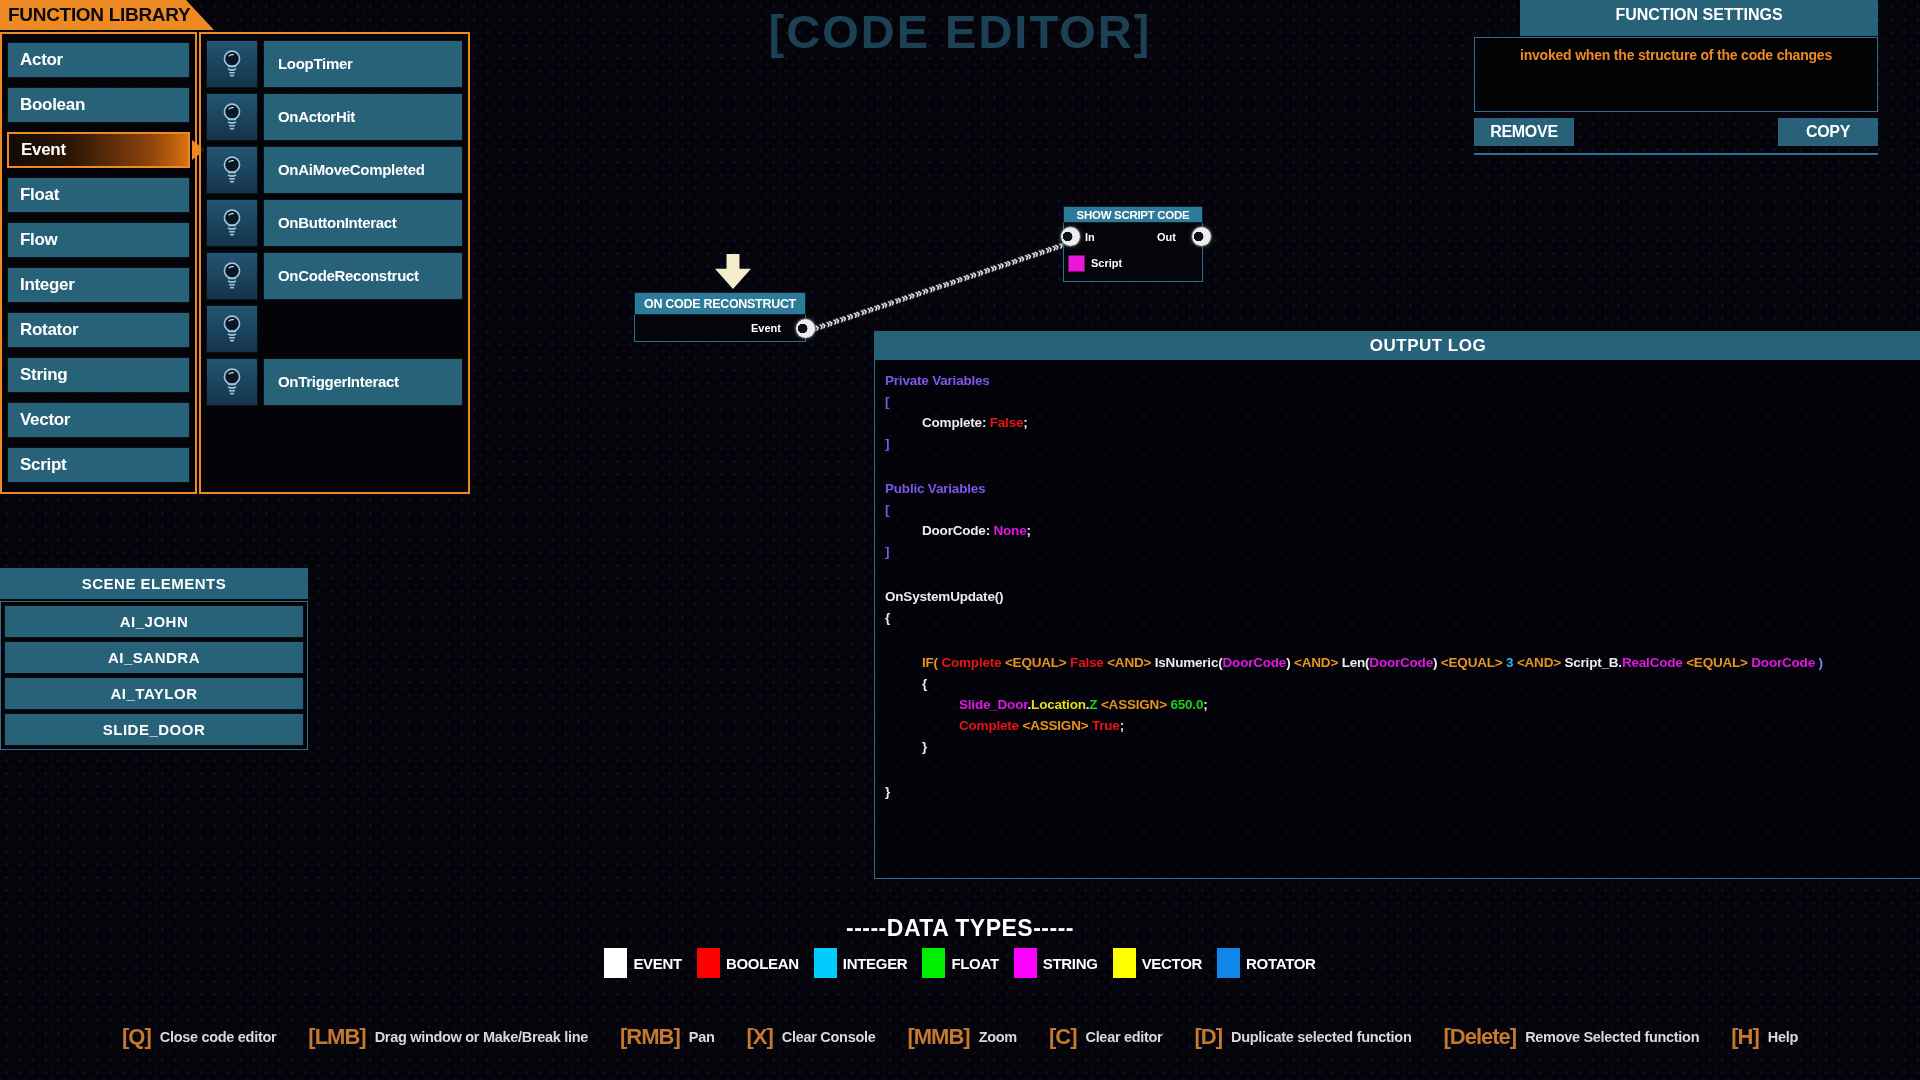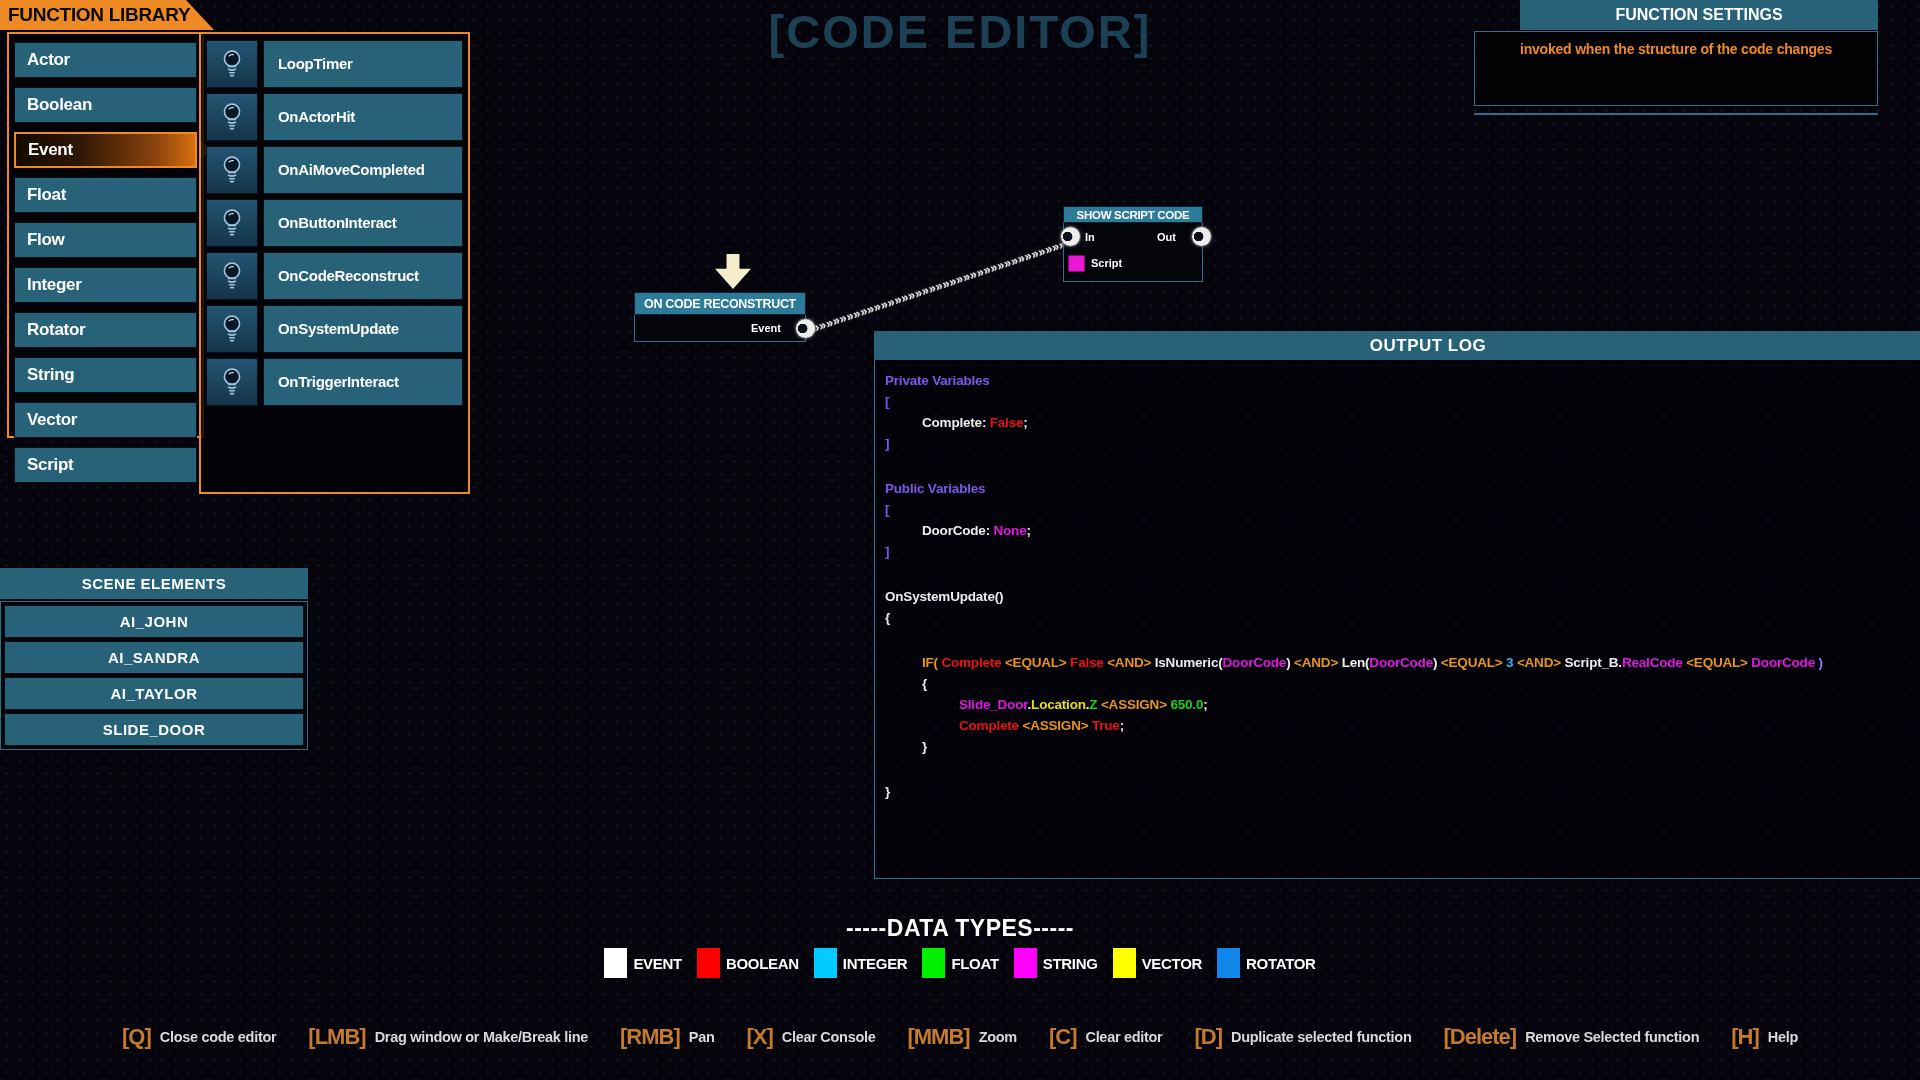--- a/index.html
+++ b/index.html
@@ -15,21 +15,21 @@
     background-position:0 0,6.5px 6.5px;
     color:#fff;
   }
   
   .page-title{position:absolute;left:0;right:0;top:4px;text-align:center;
     font-size:47px;font-weight:bold;letter-spacing:2px;color:#1d4154;}
   
   .fl-header{position:absolute;left:0;top:0;width:214px;height:30px;background:#ee8a24;
     clip-path:polygon(0 0,186px 0,214px 100%,0 100%);
     font-size:19px;font-weight:bold;color:#0a0a0a;line-height:30px;padding-left:8px;letter-spacing:-0.3px;}
-  .fl-cats{position:absolute;left:7px;top:32px;width:197px;height:406px;border:2px solid #ee8a24;
+  .fl-cats{position:absolute;left:0;top:32px;width:197px;height:462px;border:2px solid #ee8a24;
     background:rgba(3,3,8,.85);padding:8px 5px;}
   .cat{position:relative;height:36px;margin-bottom:9px;background:#286279;border:1px solid #0a1018;
     color:#fff;font-size:17px;font-weight:bold;line-height:34px;padding-left:12px;letter-spacing:-0.3px;}
   .cat.sel{background:linear-gradient(90deg,#140b03 0%,#2e1605 35%,#8a430c 78%,#d8700f 100%);
     border:2px solid #ee8a24;line-height:32px;}
   .cat-arrow{position:absolute;right:-17px;top:50%;transform:translateY(-50%);
     width:0;height:0;border-left:13px solid #ee8a24;border-top:10px solid transparent;border-bottom:10px solid transparent;}
   .fl-flyout{position:absolute;left:199px;top:32px;width:271px;height:462px;border:2px solid #ee8a24;
     background:rgba(3,3,8,.85);padding:6px 5px;}
   .fn-row{display:flex;gap:5px;height:48px;margin-bottom:5px;}
@@ -40,21 +40,21 @@
   
   .scene{position:absolute;left:0;top:568px;width:308px;}
   .scene-header{height:31px;background:#286279;text-align:center;font-size:15px;font-weight:bold;
     line-height:31px;letter-spacing:.5px;}
   .scene-items{border:1px solid #2e6e8a;background:rgba(3,4,8,.9);padding:3px;margin-top:2px;}
   .scene-item{height:33px;background:#286279;border:1px solid #0a0e14;margin-bottom:3px;
     text-align:center;font-size:15px;font-weight:bold;line-height:31px;letter-spacing:.5px;}
   .scene-item:last-child{margin-bottom:0;}
   
   .fs{position:absolute;left:1474px;top:0;width:404px;}
-  .fs-header{height:30px;background:#286279;text-align:center;font-size:16px;font-weight:bold;line-height:30px;margin-left:46px;}
+  .fs-header{height:36px;background:#286279;text-align:center;font-size:16px;font-weight:bold;line-height:30px;margin-left:46px;}
   .fs-desc{margin-top:1px;height:75px;background:rgba(2,2,5,.92);border:1px solid #2e7090;
     color:#ee8a24;font-size:14px;font-weight:bold;text-align:center;padding-top:9px;letter-spacing:-0.2px;}
   .fs-buttons{margin-top:6px;display:flex;justify-content:space-between;}
   .fs-btn{width:100px;height:28px;background:#286279;color:#fff;font-size:16px;font-weight:bold;
     text-align:center;line-height:28px;letter-spacing:-0.3px;}
   .fs-underline{margin-top:7px;height:2px;background:#2e7090;}
   
   .node{position:absolute;}
   .node-header{background:#2d7a99;border:1px solid #0a2030;text-align:center;color:#fff;font-weight:bold;}
   .node-body{position:relative;background:rgba(4,5,10,.9);border:1px solid #2e7090;border-top:none;}
@@ -170,21 +170,20 @@
         <div class="fn-name">OnCodeReconstruct</div>
       </div>
       <div class="fn-row">
         <div class="fn-icon">
           <svg width="28" height="32" viewBox="0 0 24 27" fill="none" stroke="#9fc3dc" stroke-width="1.4" stroke-linecap="round">
             <circle cx="12" cy="9" r="6.5" fill="#0a1826"></circle>
             <path d="M9 15.5 L15 15.5 M9 18 Q12 19.5 15 18 M10 21 L14 21 M10.8 23.5 L13.2 23.5"></path>
             <path d="M9.5 6.5 Q11 5 13 5.5" stroke="#d8ecf8" stroke-width="1.1"></path>
           </svg>
         </div>
-        <div class="fn-name">OnSystemUpdate</div>
       </div>
       <div class="fn-row">
         <div class="fn-icon">
           <svg width="28" height="32" viewBox="0 0 24 27" fill="none" stroke="#9fc3dc" stroke-width="1.4" stroke-linecap="round">
             <circle cx="12" cy="9" r="6.5" fill="#0a1826"></circle>
             <path d="M9 15.5 L15 15.5 M9 18 Q12 19.5 15 18 M10 21 L14 21 M10.8 23.5 L13.2 23.5"></path>
             <path d="M9.5 6.5 Q11 5 13 5.5" stroke="#d8ecf8" stroke-width="1.1"></path>
           </svg>
         </div>
         <div class="fn-name">OnTriggerInteract</div>
@@ -197,20 +196,24 @@
         <div class="scene-item">AI_JOHN</div>
         <div class="scene-item">AI_SANDRA</div>
         <div class="scene-item">AI_TAYLOR</div>
         <div class="scene-item">SLIDE_DOOR</div>
       </div>
   </div>
 
   <div class="fs">
     <div class="fs-header">FUNCTION SETTINGS</div>
     <div class="fs-desc">invoked when the structure of the code changes</div>
+    <div class="fs-buttons">
+      <div class="fs-btn">REMOVE</div>
+      <div class="fs-btn">COPY</div>
+    </div>
     <div class="fs-underline"></div>
   </div>
 
   <div class="drop-arrow"></div>
   <div class="wire">»»»»»»»»»»»»»»»»»»»»»»»»»»»»»»»»»»»»»»»»</div>
 
   <div class="node node1">
     <div class="node-header">ON CODE RECONSTRUCT</div>
     <div class="node-body">
       <span class="pin-label" style="right:24px;top:7px;">Event</span>

